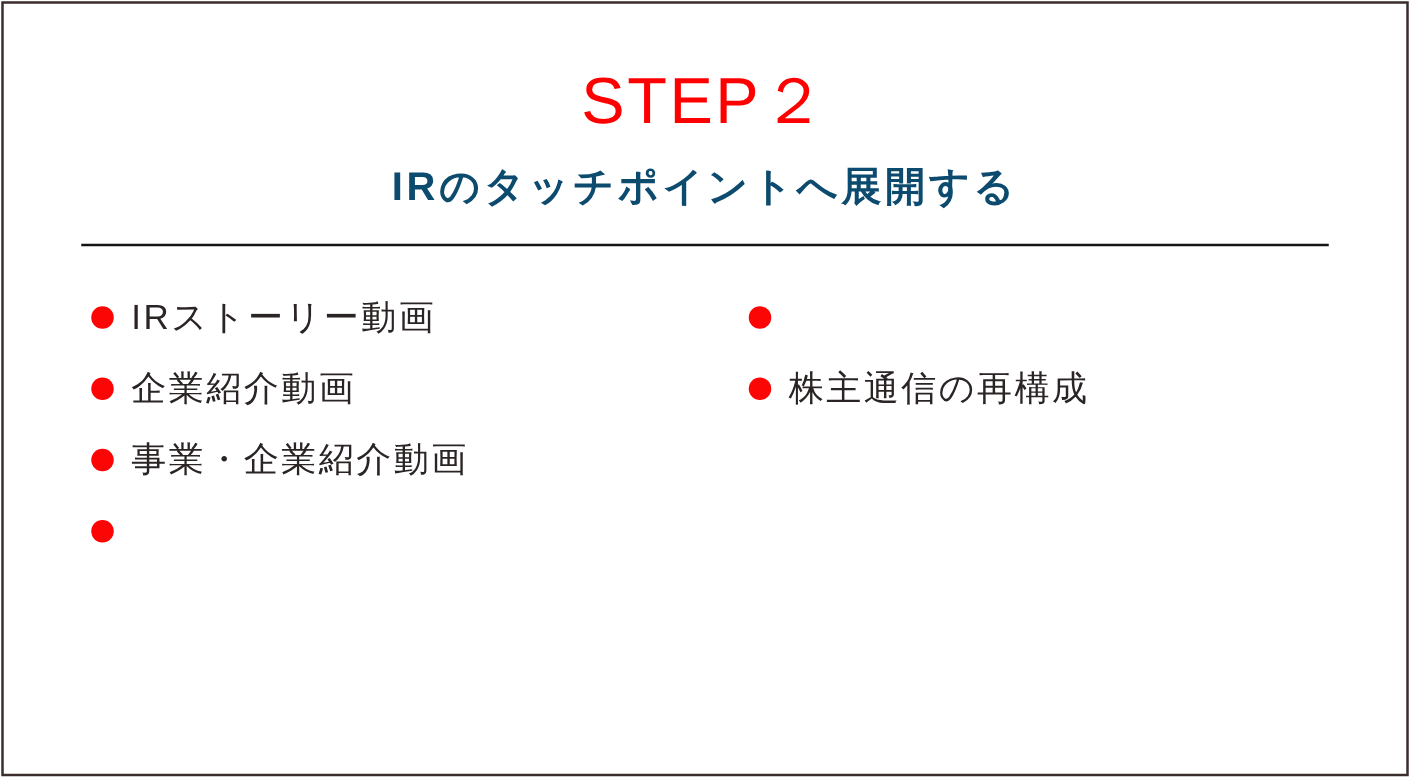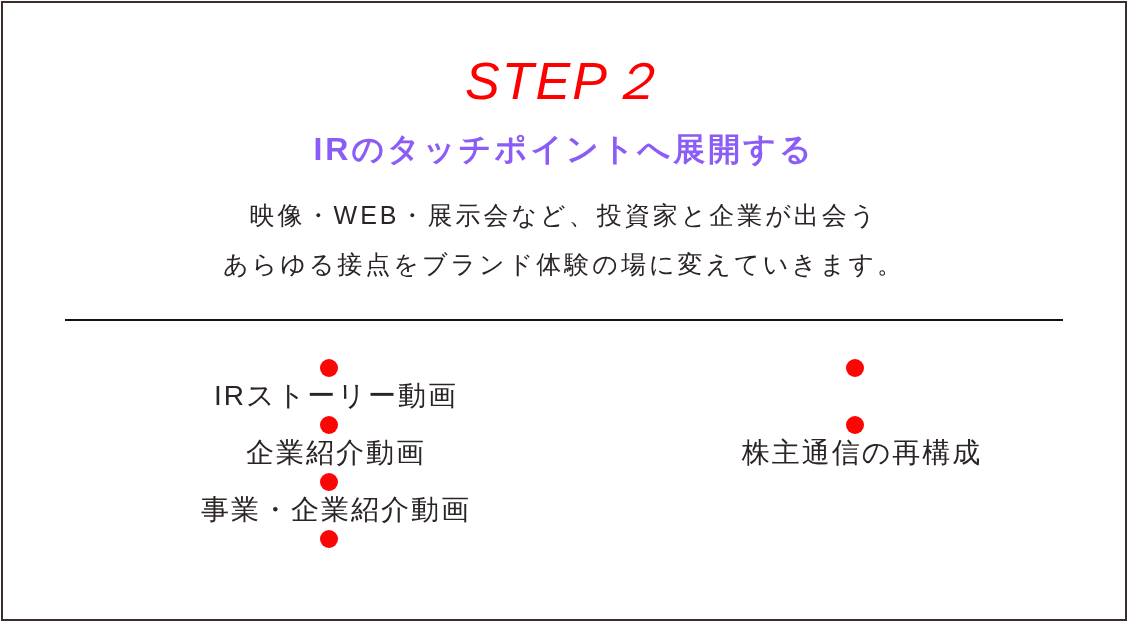--- a/index.html
+++ b/index.html
@@ -22,29 +22,28 @@
   .card-header {
     text-align: center;
   }
   .step-label {
     margin-top: 52px;
     font-size: 52px;
     line-height: 1;
     font-weight: 500;
     letter-spacing: 2px;
     color: #ff0000;
-    font-style: italic;
   }
   .card-title {
     margin-top: 26px;
     font-size: 32px;
     line-height: 1;
     font-weight: 700;
     letter-spacing: 3px;
-    color: #8b5cf6;
+    color: #0c4a6e;
   }
   .card-description {
     margin-top: 26px;
     font-size: 25px;
     line-height: 49px;
     font-weight: 400;
     letter-spacing: 3px;
     color: #2b2424;
   }
   .card-description span { display: block; }
@@ -67,42 +66,37 @@
   ul.service-list li {
     display: flex;
     align-items: center;
     height: 38px;
     margin-bottom: 19px;
     font-size: 28px;
     letter-spacing: 2px;
     font-weight: 400;
     color: #2b2424;
     white-space: nowrap;
-    flex-direction: column;
   }
   .bullet {
     flex: 0 0 auto;
     width: 18px;
     height: 18px;
     border-radius: 50%;
     background: #fb0505;
     margin-right: 14px;
   }
 </style>
 </head>
 <body>
 
 <div class="card">
   <div class="card-header">
     <div class="step-label">STEP２</div>
     <div class="card-title">IRのタッチポイントへ展開する</div>
-    <div class="card-description">
-      <span>映像・WEB・展示会など、投資家と企業が出会う</span>
-      <span>あらゆる接点をブランド体験の場に変えていきます。</span>
-    </div>
   </div>
 
   <hr class="divider">
 
   <div class="service-grid">
     <ul class="service-list">
         <li>
           <span class="bullet"></span>
           <span class="item-label">IRストーリー動画</span>
         </li>

